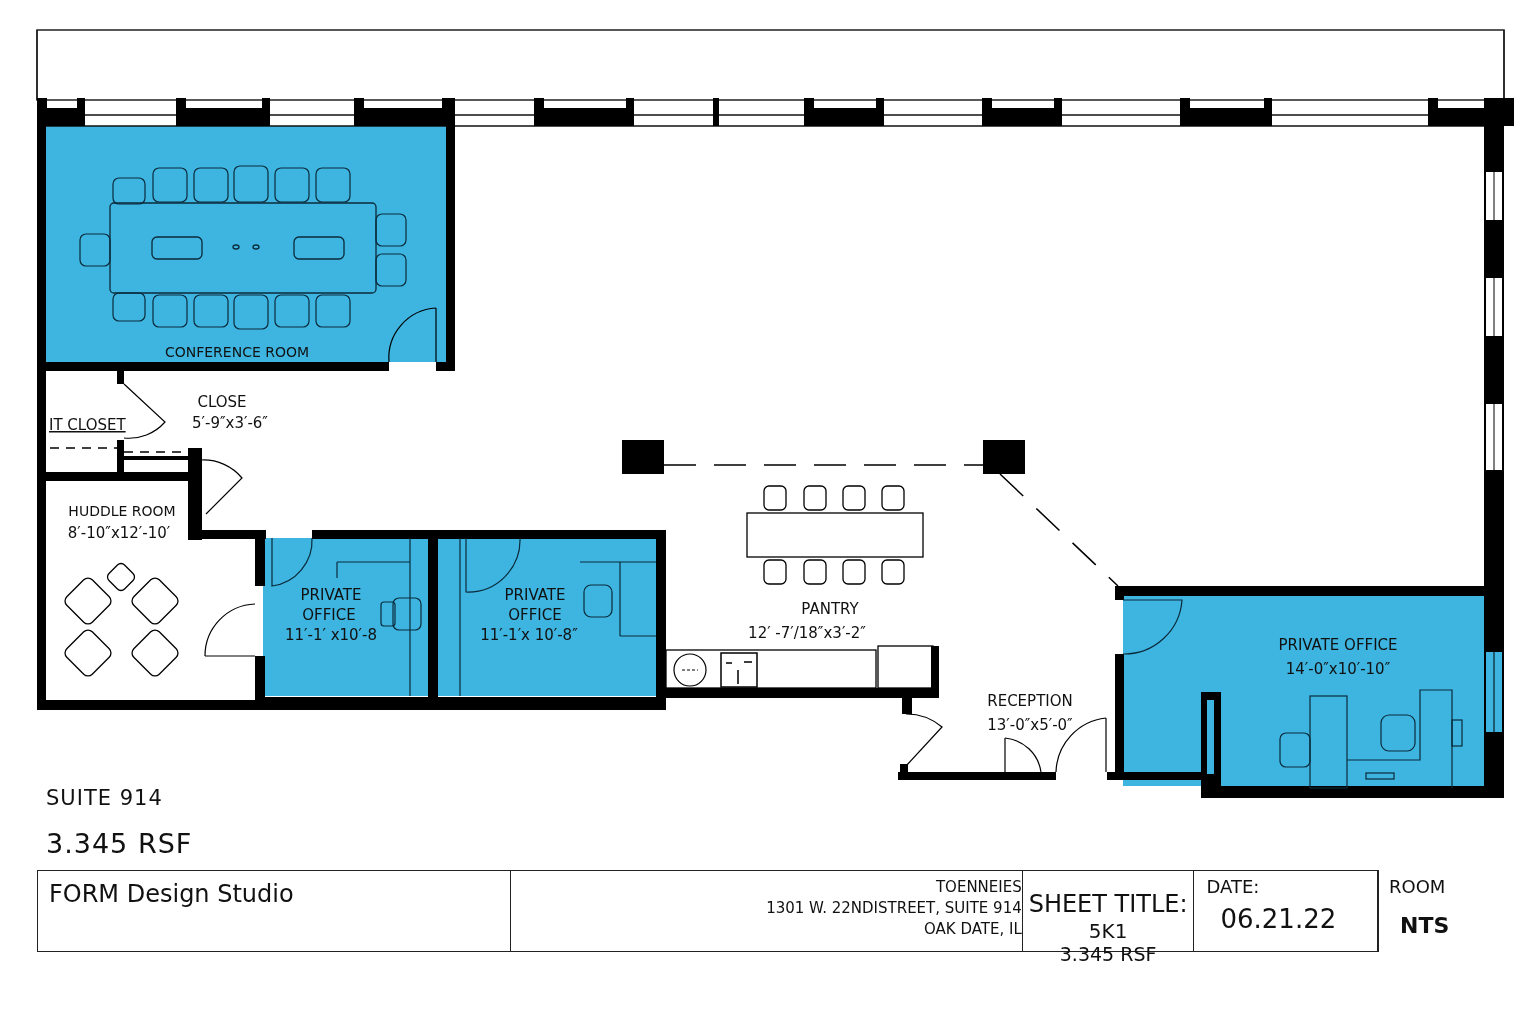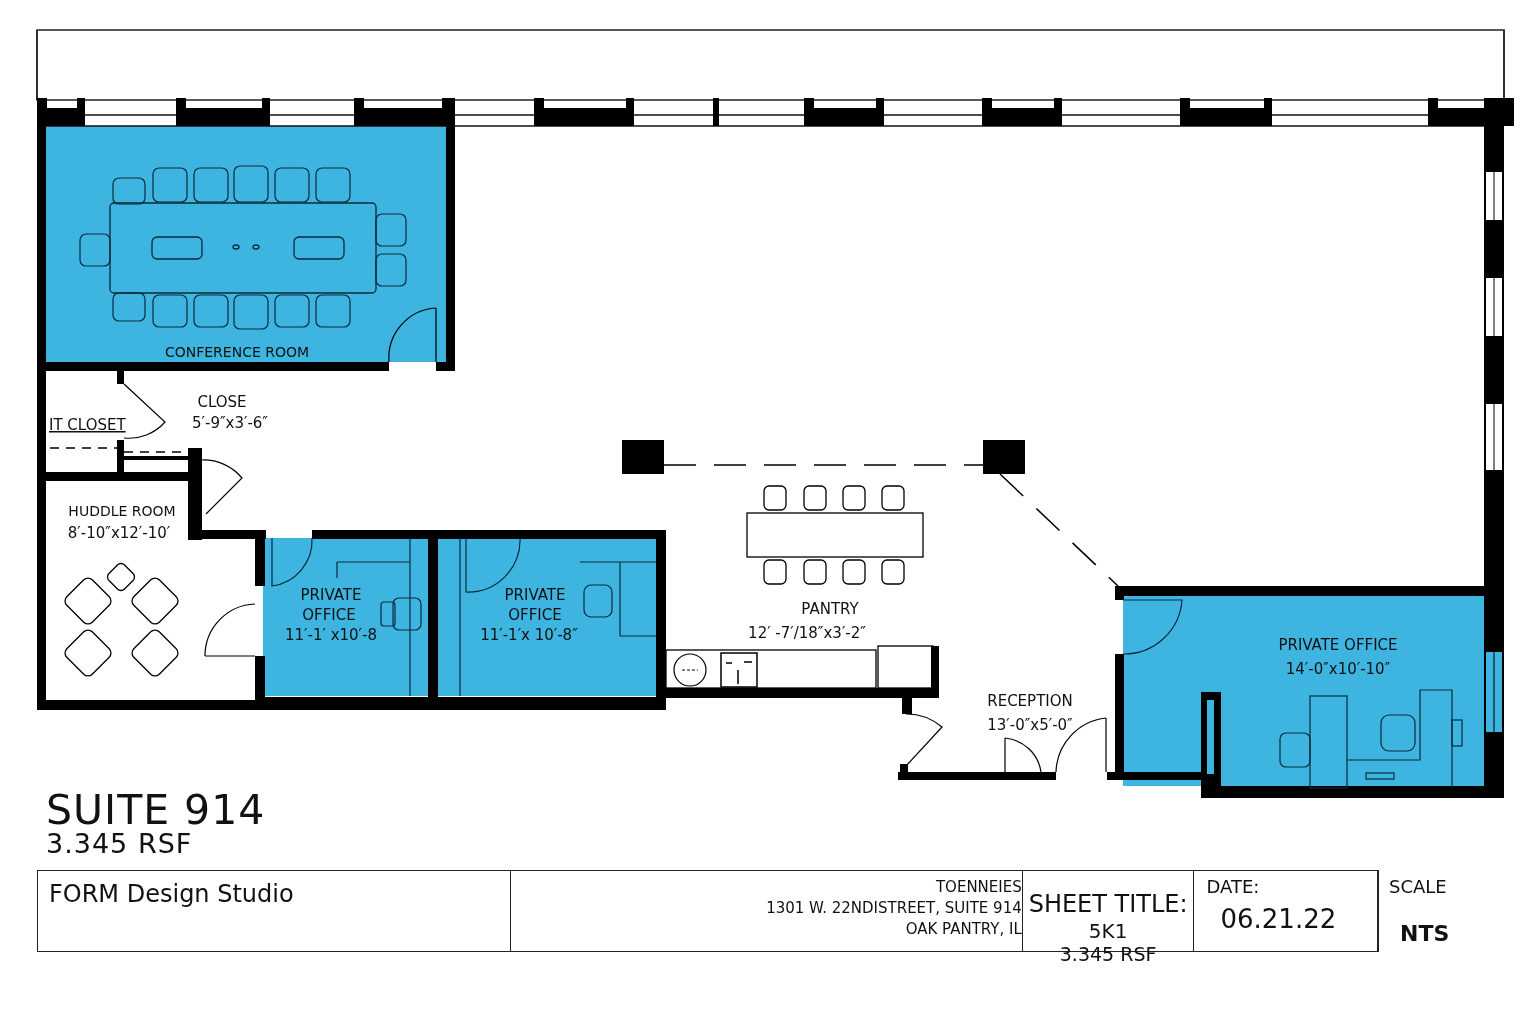--- a/index.html
+++ b/index.html
@@ -1,39 +1,39 @@
 <!DOCTYPE html>
 <html><head>
   <meta charset="utf-8">
   <style>
     html, body { margin: 0; padding: 0; background: #ffffff; }
     body { width: 1536px; height: 1024px; position: relative; overflow: hidden; font-family: "DejaVu Sans", sans-serif; }
     #plan { position: absolute; left: 0; top: 0; width: 1536px; height: 1024px; }
     .lbl { font-family: "DejaVu Sans", sans-serif; fill: #111; }
     .room-lbl { font-size: 15px; }
     .dim-lbl { font-size: 15px; }
-    .suite-title { position: absolute; left: 46px; top: 786px; font-size: 41px; color: #111; letter-spacing: 1px; font-family: "DejaVu Sans", sans-serif; }
+    .suite-title { position: absolute; left: 46px; top: 786px; font-size: 21px; color: #111; letter-spacing: 1px; font-family: "DejaVu Sans", sans-serif; }
     .suite-rsf { position: absolute; left: 46px; top: 828px; font-size: 27px; color: #111; letter-spacing: 1px; font-family: "DejaVu Sans", sans-serif; }
     .titleblock { position: absolute; left: 37px; top: 870px; width: 1342px; height: 82px; border: 1.5px solid #222; box-sizing: border-box; display: flex; }
     .tb-cell { border-right: 1.5px solid #222; box-sizing: border-box; height: 100%; position: relative; }
     .tb-cell:last-child { border-right: none; }
     .tb-firm { width: 479px; }
     .tb-firm span { position: absolute; left: 11px; top: 9px; font-size: 24px; color: #111; }
     .tb-addr { width: 519px; text-align: right; font-size: 15px; color: #111; line-height: 21px; padding-top: 6px; }
     .tb-addr div { font-family: "DejaVu Sans", sans-serif; }
     .tb-sheet { width: 174px; text-align: center; color: #111; }
     .tb-sheet .h { font-size: 24px; margin-top: 19px; }
     .tb-sheet .v { font-size: 20px; line-height: 26px; }
     .tb-sheet .s { font-size: 19px; line-height: 20px; }
     .tb-date { width: 186px; color: #111; }
     .tb-date .h { font-size: 18px; position: absolute; left: 12px; top: 5px; }
     .tb-date .v { font-size: 26px; position: absolute; left: 26px; top: 33px; }
     .tb-scale { flex: 1; color: #111; }
     .tb-scale .h { font-size: 18px; position: absolute; left: 11px; top: 5px; }
-    .tb-scale .v { font-size: 22px; font-weight: bold; position: absolute; left: 22px; top: 50px; text-align: right; }
+    .tb-scale .v { font-size: 22px; font-weight: bold; position: absolute; left: 22px; top: 42px; text-align: right; }
   </style>
 </head>
 <body>
 
 <svg id="plan" viewBox="0 0 1536 1024" xmlns="http://www.w3.org/2000/svg">
 
   <rect x="37" y="30" width="1467" height="70" fill="none" stroke="#222" stroke-width="1.5"></rect>
   <line x1="37" y1="30" x2="37" y2="100" stroke="#222" stroke-width="1.5"></line>
   <line x1="1504" y1="30" x2="1504" y2="100" stroke="#222" stroke-width="1.5"></line>
 
@@ -255,28 +255,28 @@
 <div class="suite-title">SUITE  914</div>
 <div class="suite-rsf">3.345  RSF</div>
 
 <div class="titleblock">
   <div class="tb-cell tb-firm">
     <span>FORM Design Studio</span>
   </div>
   <div class="tb-cell tb-addr">
     <div>TOENNEIES</div>
     <div>1301 W. 22NDISTREET, SUITE 914</div>
-    <div>OAK PANTRY, IL</div>
+    <div>OAK DATE, IL</div>
   </div>
   <div class="tb-cell tb-sheet">
     <div class="h">SHEET TITLE:</div>
     <div class="v">5K1</div>
     <div class="s">3.345 RSF</div>
   </div>
   <div class="tb-cell tb-date">
     <div class="h">DATE:</div>
     <div class="v">06.21.22</div>
   </div>
   <div class="tb-cell tb-scale">
-    <div class="h">SCALE</div>
+    <div class="h">ROOM</div>
     <div class="v">NTS</div>
   </div>
 </div>
 
 </body></html>

